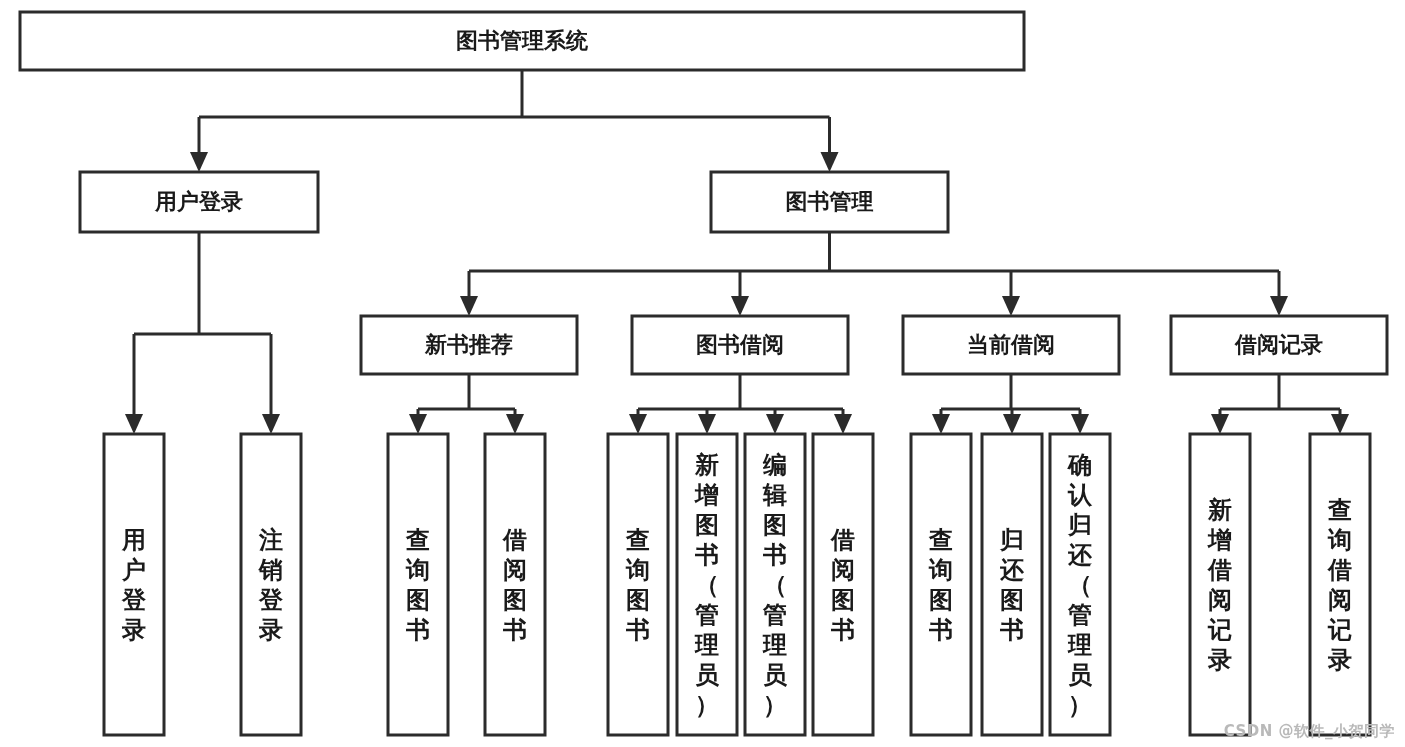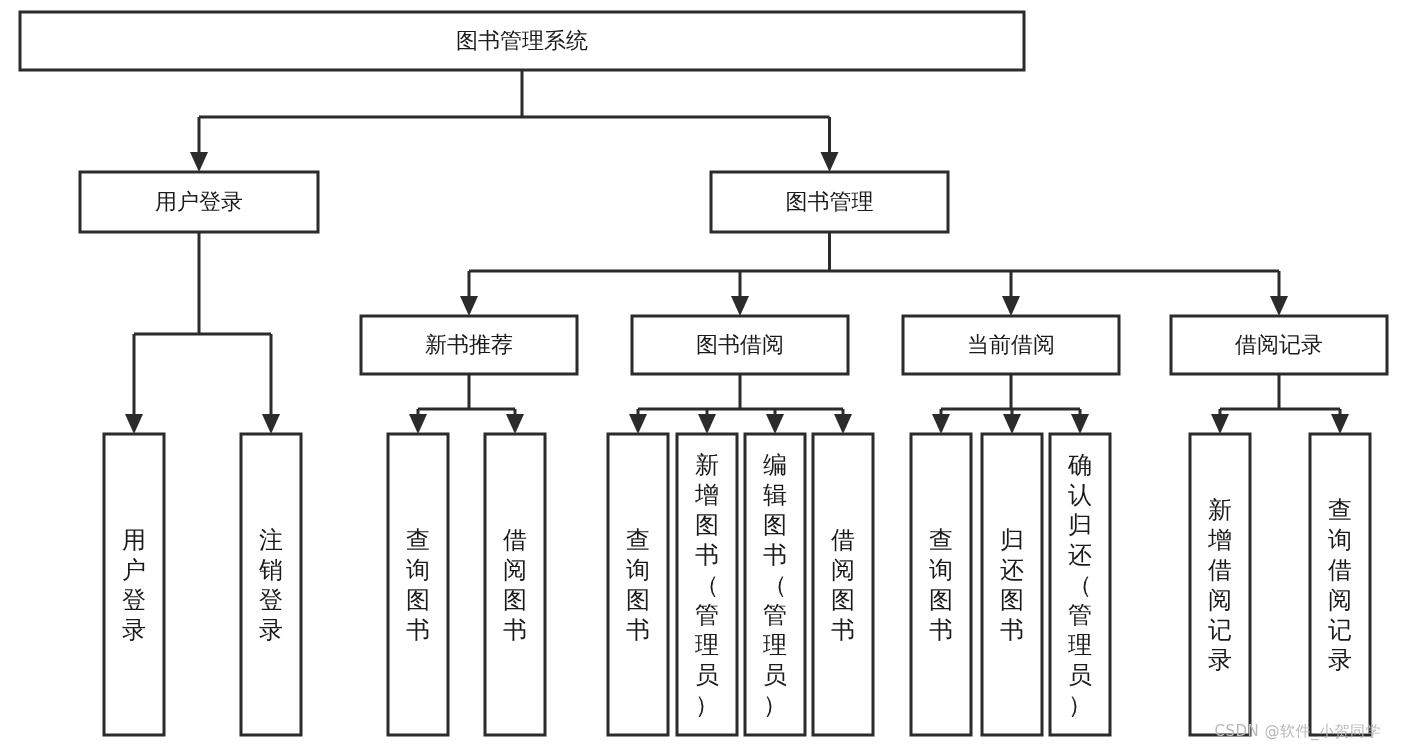--- a/index.html
+++ b/index.html
@@ -11,20 +11,21 @@
     width: 1405px;
     height: 747px;
     font-family: "DejaVu Sans", "Liberation Sans", sans-serif;
     overflow: hidden;
   }
   #diagram-root {
     position: relative;
     width: 1405px;
     height: 747px;
     background: #ffffff;
+    font-weight: bold;
   }
   svg#chart-svg {
     position: absolute;
     left: 0;
     top: 0;
     width: 1405px;
     height: 747px;
   }
   .node-box {
     fill: #ffffff;
@@ -48,21 +49,21 @@
     dominant-baseline: middle;
   }
   .node-label-v {
     fill: #1a1a1a;
     font-family: "DejaVu Sans", "Liberation Sans", sans-serif;
     font-size: 24px;
     text-anchor: middle;
   }
   .watermark {
     position: absolute;
-    right: 24px;
+    right: 10px;
     bottom: 6px;
     color: #b9b9b9;
     font-size: 15px;
     font-family: "DejaVu Sans", "Liberation Sans", sans-serif;
     white-space: nowrap;
     letter-spacing: 0.5px;
   }
 </style>
 </head>
 <body>

